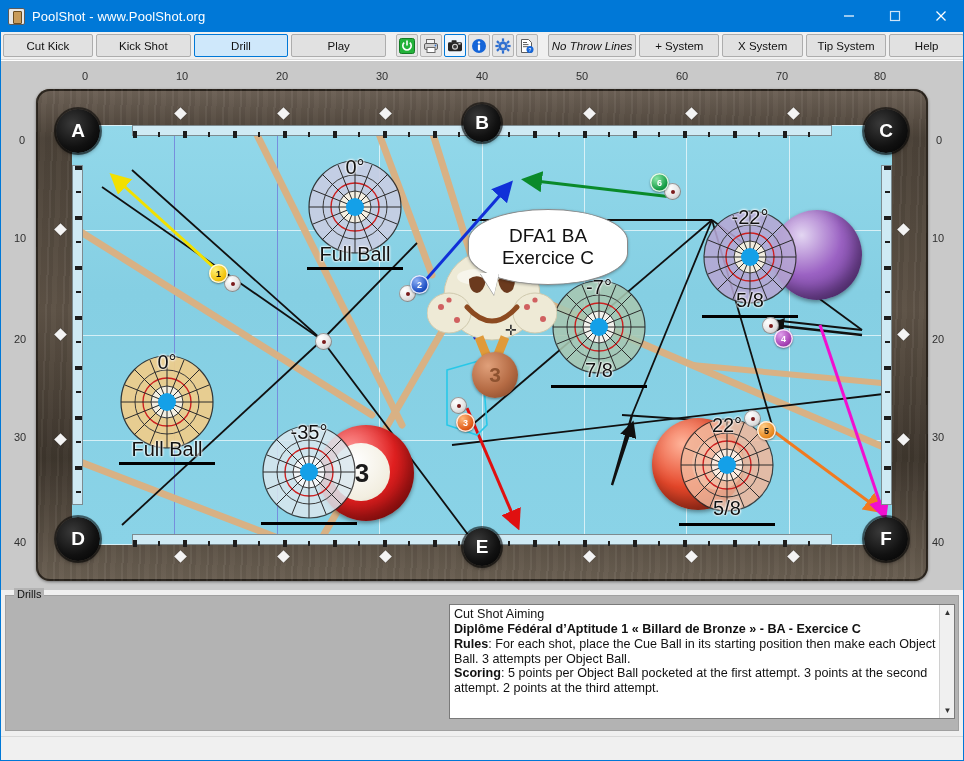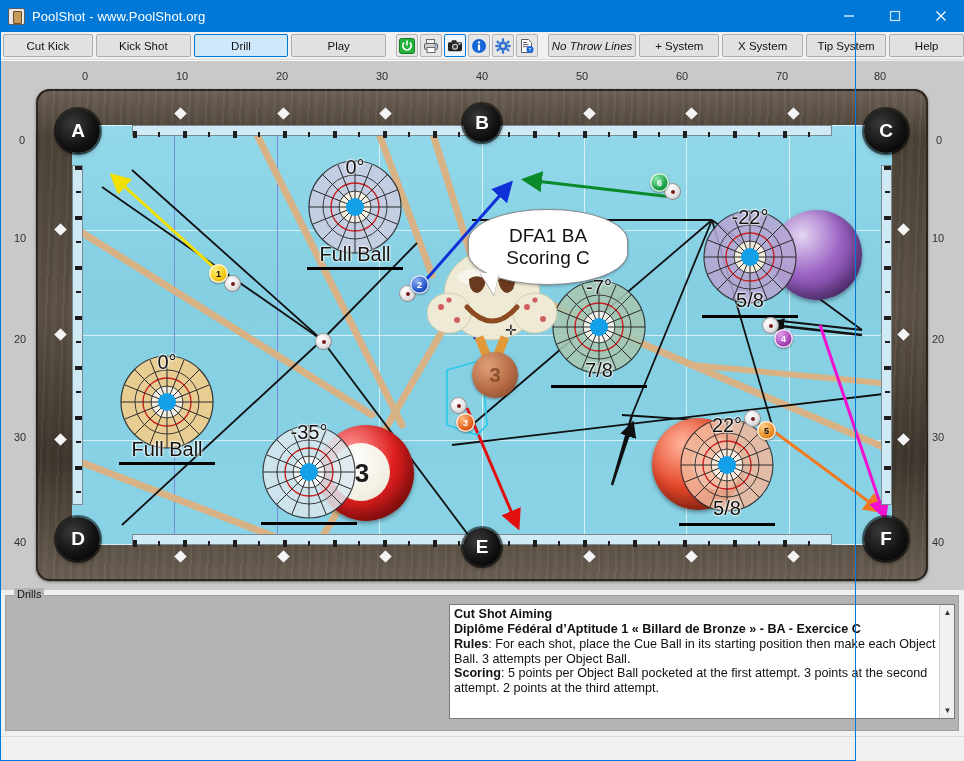--- a/index.html
+++ b/index.html
@@ -2,21 +2,21 @@
 <html><head>
 <meta charset="utf-8">
 <style>
   * { box-sizing: border-box; }
   html, body { margin:0; padding:0; }
   body {
     width:964px; height:761px; overflow:hidden;
     font-family:"Liberation Sans", sans-serif;
     background:#f0f0f0;
   }
-  #app { position:relative; width:856px; height:761px; background:#ffffff; }
+  #app { position:relative; width:964px; height:761px; background:#ffffff; }
 
   
   .titlebar{
     position:absolute; left:0; top:0; width:964px; height:32px;
     background:#0078d7; display:flex; align-items:center;
   }
   .title-icon{
     width:17px;height:17px;margin-left:8px;margin-right:7px;flex:0 0 auto;
     background:#e8e8e8;border:1px solid #5a5a5a;border-radius:2px;
     position:relative;
@@ -731,21 +731,21 @@
               <path d="M52 92 L60 112 M78 92 L70 112" stroke="#e09a3a" stroke-width="9"></path>
             </svg>
           </div>
           <div style="position:absolute;left:400px;top:227px;width:46px;height:46px;border-radius:50%;
                       background:radial-gradient(circle at 35% 30%, #e0a07a 0%, #b56b44 55%, #7d4226 100%);
                       box-shadow:0 1px 3px rgba(0,0,0,.4);display:flex;align-items:center;justify-content:center;
                       font-size:21px;font-weight:bold;color:#8d5230;">3</div>
 
           <div class="bubble" style="left:396px;top:84px;width:160px;height:76px">
             <div>DFA1 BA</div>
-            <div>Scoring C</div>
+            <div>Exercice C</div>
           </div>
           <div class="bubble-tail" style="left:408px;top:148px"></div>
 
           <div class="crosshair" style="left:433px;top:198px">✛</div>
 
           <div class="pocket" style="left:-16px;top:-16px">A</div>
           <div class="pocket side" style="left:391px;top:-21px">B</div>
           <div class="pocket" style="left:792px;top:-16px">C</div>
           <div class="pocket" style="left:-16px;top:392px">D</div>
           <div class="pocket side" style="left:391px;top:403px">E</div>
@@ -758,21 +758,21 @@
 
   <div class="bottom">
 
     <div class="gb drills-gb">
       <div class="gb-title">Drills</div>
     </div>
 
 
     <div class="rules">
       <div class="rules-inner">
-        <div style="font-weight:bold">Cut Shot Aiming</div>
+        <div style="font-weight:normal">Cut Shot Aiming</div>
         <div style="font-weight:bold">Diplôme Fédéral d’Aptitude 1 « Billard de Bronze » - BA - Exercice C</div>
         <div><b>Rules</b><span>: For each shot, place the Cue Ball in its starting position then make each Object Ball. 3 attempts per Object Ball.</span></div>
         <div><b>Scoring</b><span>: 5 points per Object Ball pocketed at the first attempt. 3 points at the second attempt. 2 points at the third attempt.</span></div>
       </div>
       <div class="scrollbar">
         <div class="sb-arrow" style="top:0">▲</div>
         <div class="sb-arrow" style="bottom:0">▼</div>
       </div>
     </div>
 

